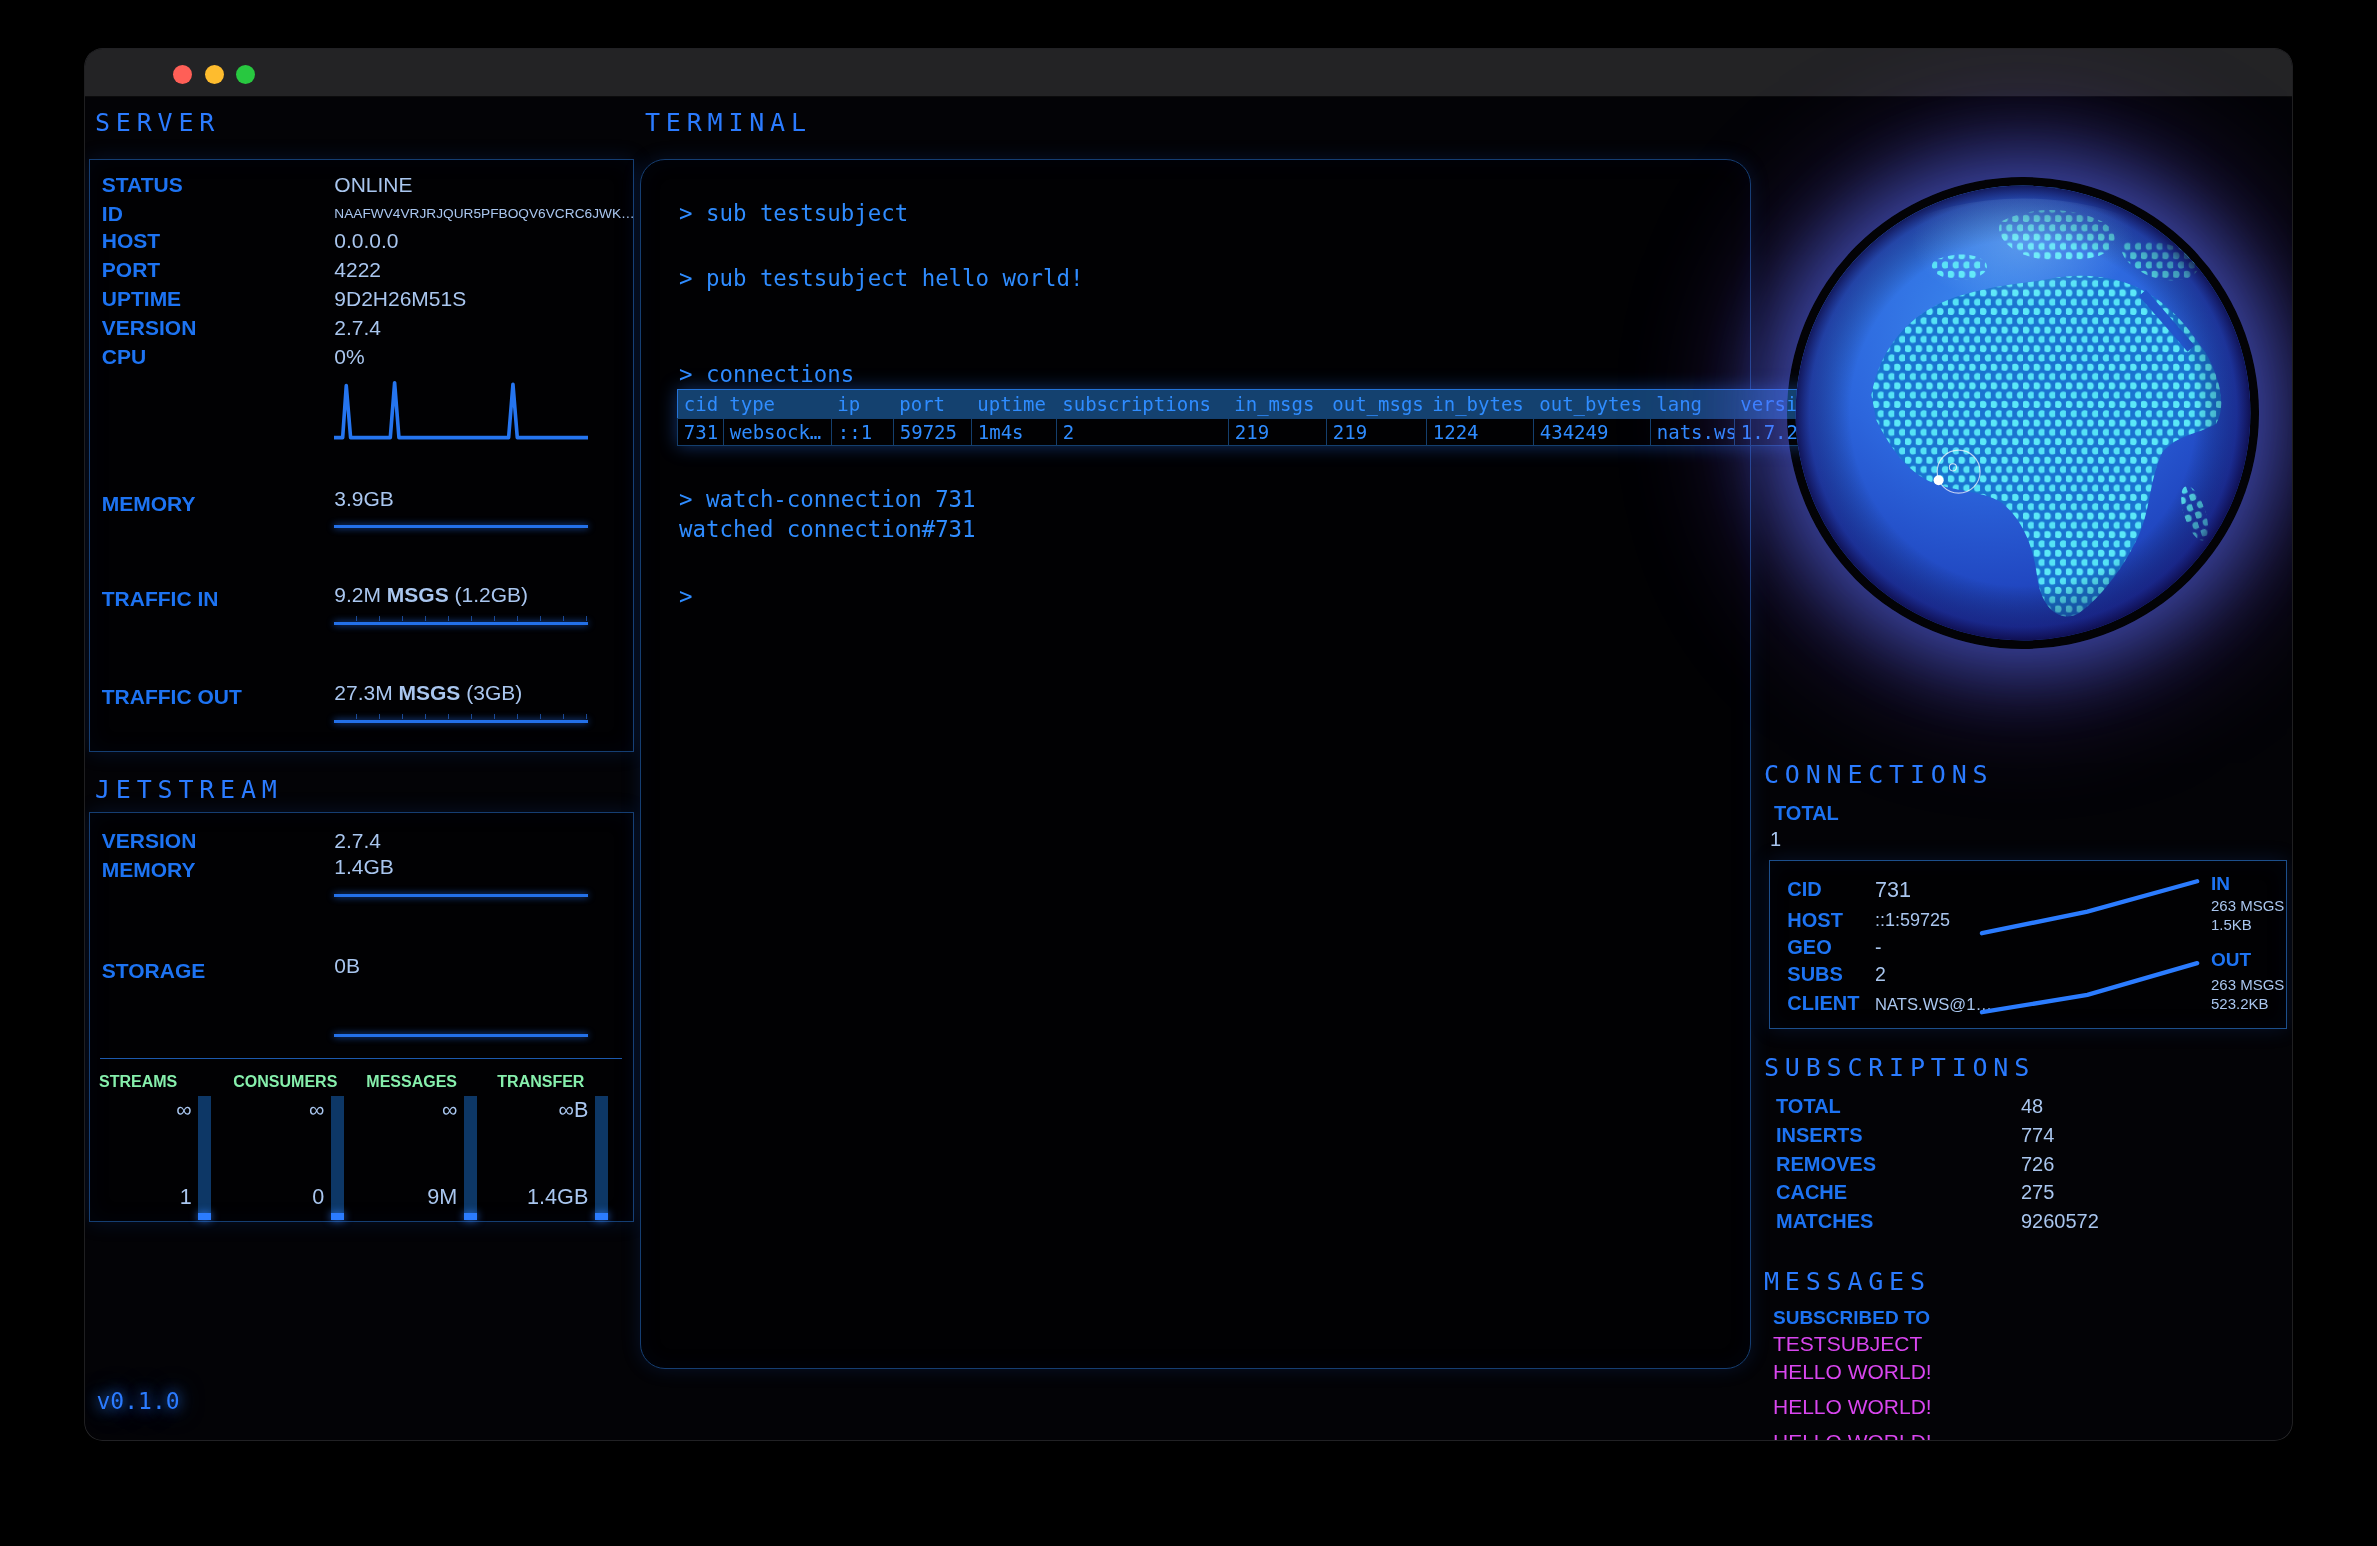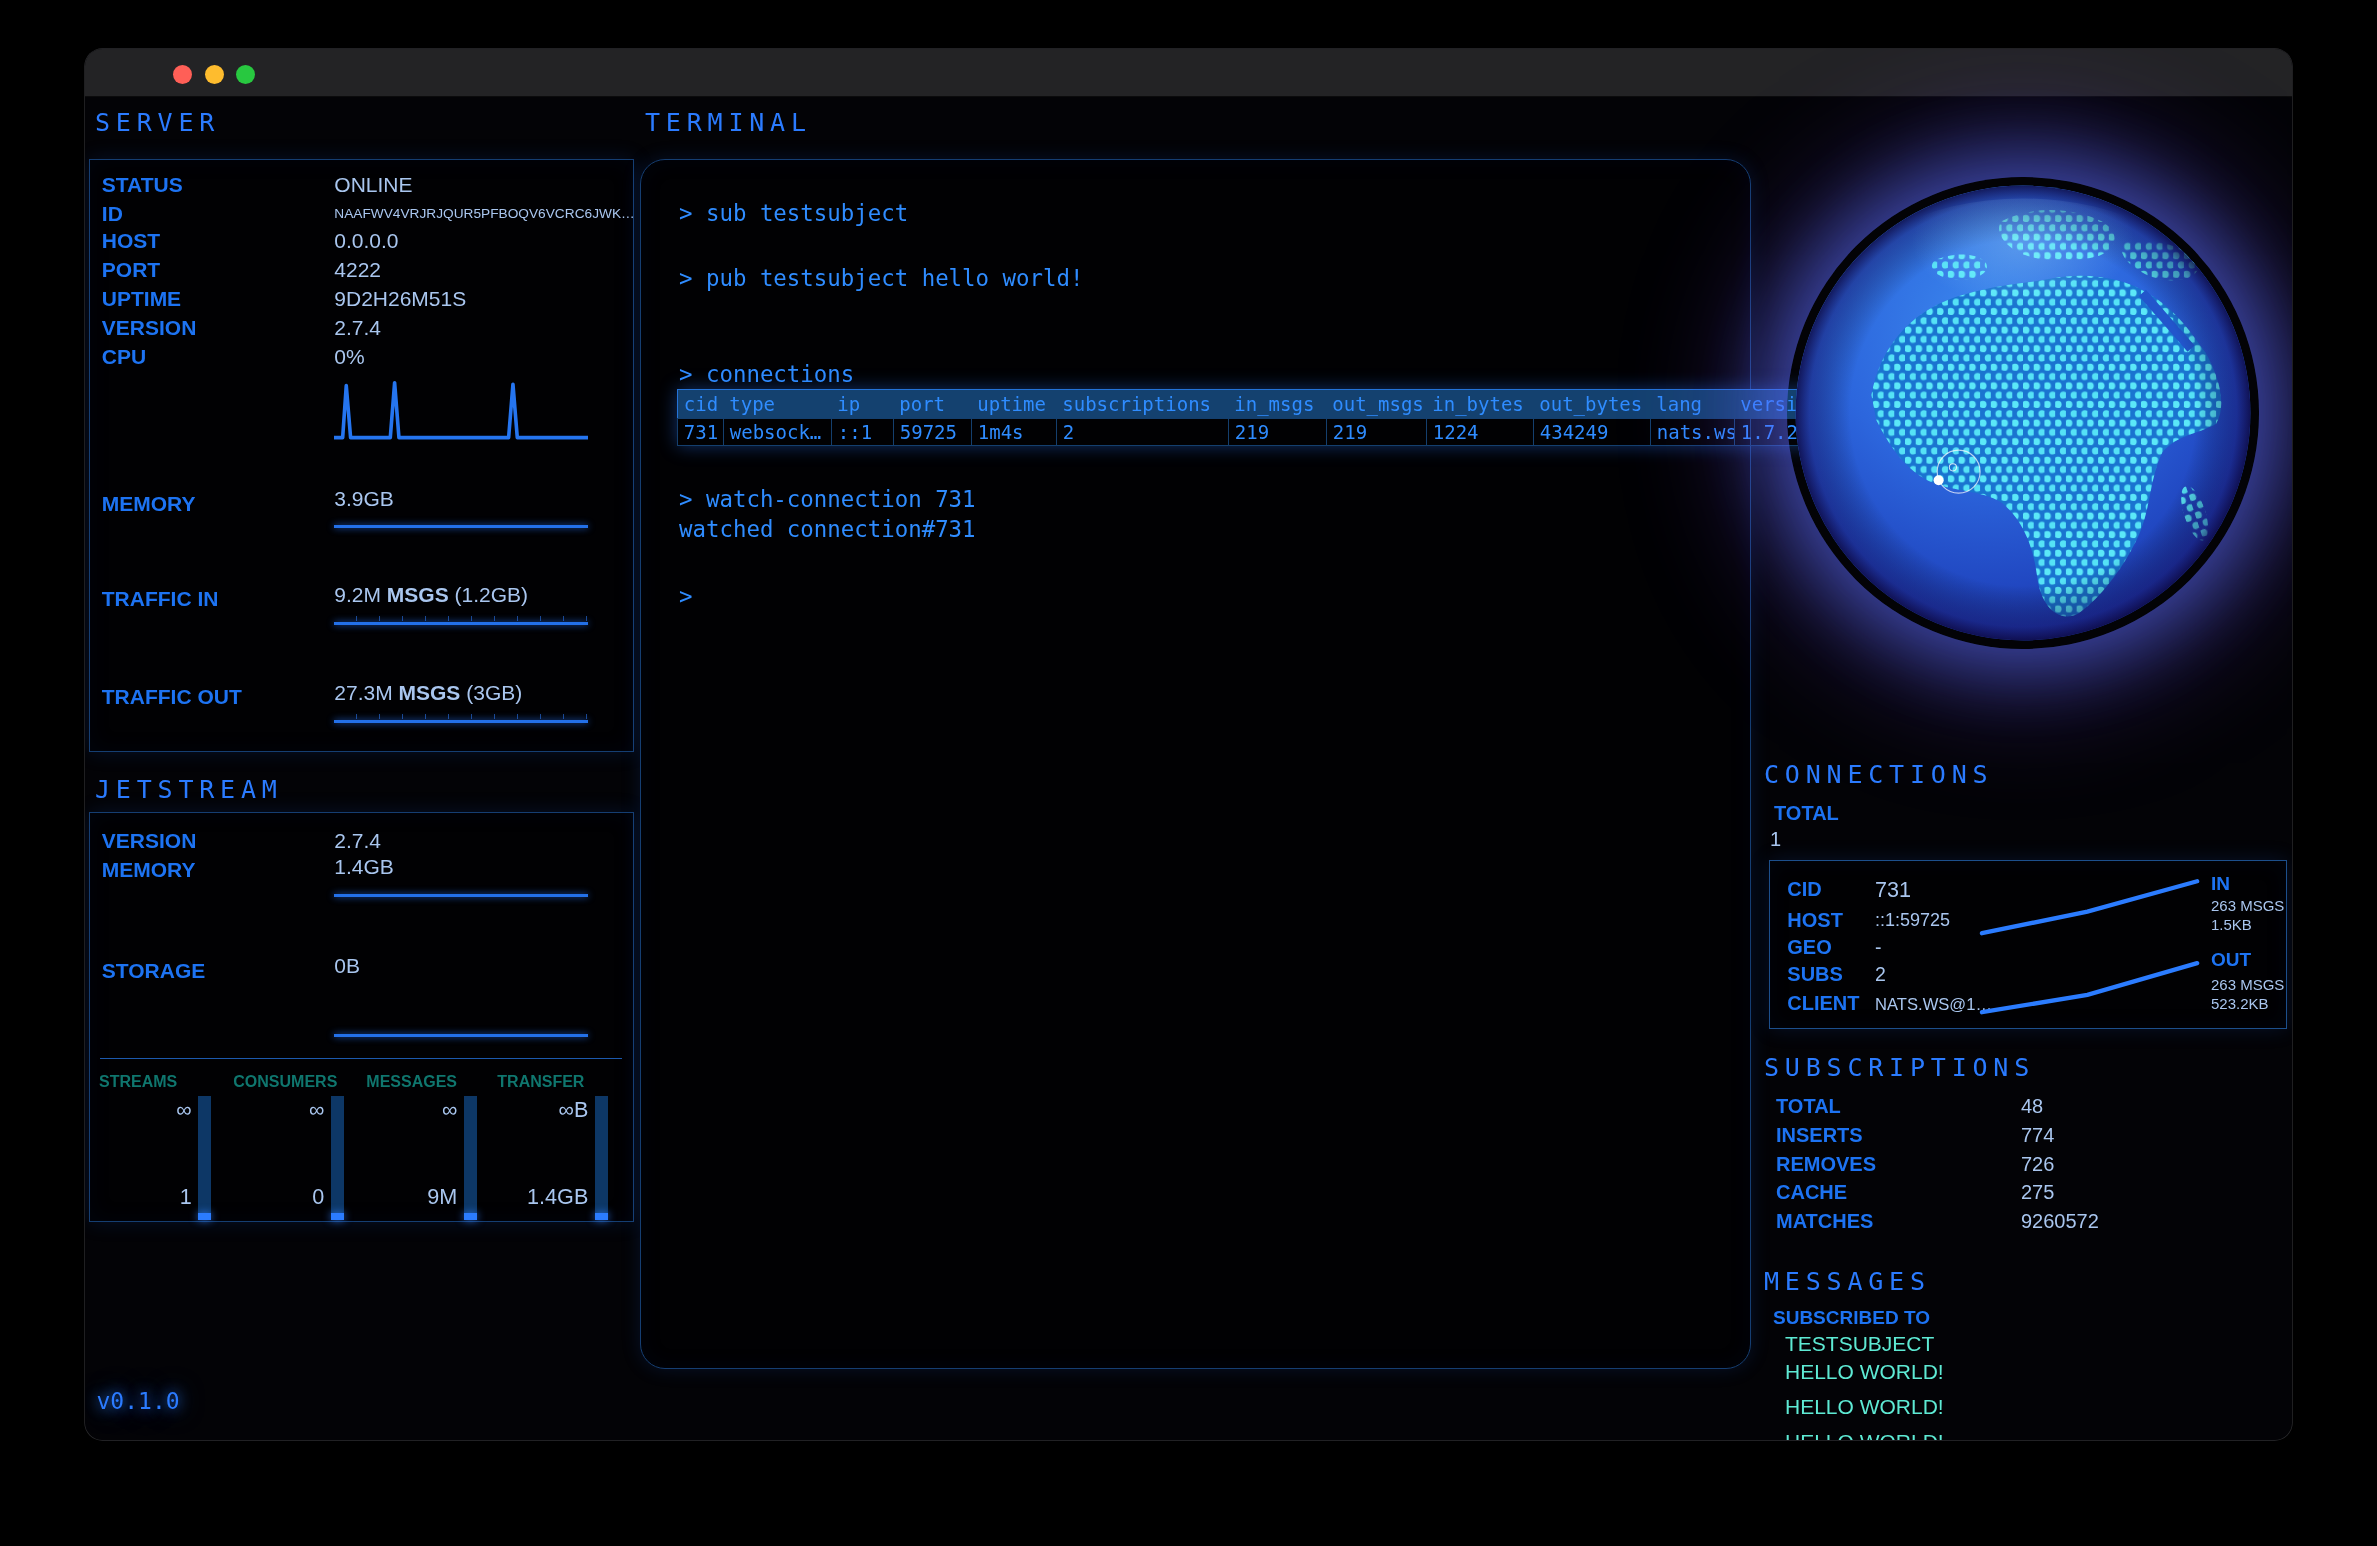--- a/index.html
+++ b/index.html
@@ -28,31 +28,31 @@
     color:#2f8cff; white-space:pre; }
   table.conn { position:absolute; border-collapse:collapse; table-layout:fixed;
     font-family:"DejaVu Sans Mono", monospace; font-size:19px; color:#2f8cff;
     border:1.4px solid #2473d8; box-shadow:0 0 17.3px rgba(40,110,230,.45); }
   table.conn th { background:#14416f; font-weight:normal; text-align:left; padding:2.9px 5.8px;
     white-space:nowrap; overflow:hidden; }
   table.conn td { border:0.7px solid #143f6e; padding:2.2px 5.8px; white-space:nowrap; overflow:hidden; }
   .gauge-bar { position:absolute; width:13px; background:#0d3766; }
   .gauge-fill { position:absolute; left:0; right:0; bottom:0; height:7.2px; background:#2b7cff;
     box-shadow:0 0 8.7px rgba(50,130,255,.9); }
-  .glabel { position:absolute; color:#0f766e; font-weight:bold; font-size:16px; }
+  .glabel { position:absolute; color:#86efac; font-weight:bold; font-size:16px; }
   .gval { position:absolute; color:#a9c6ef; font-size:21.6px; text-align:right; }
   .globe-wrap { position:absolute; border-radius:50%;
     box-shadow:0 0 123px 40px rgba(122,78,255,.34), 0 0 69px 20px rgba(66,132,255,.48); }
   .card-lbl { position:absolute; color:#1d73f2; font-weight:bold; font-size:20px; }
   .card-val { position:absolute; color:#a9c6ef; font-size:19.5px; }
   .mini-lbl { position:absolute; color:#1d73f2; font-weight:bold; font-size:19px; }
   .mini-val { position:absolute; color:#a9c6ef; font-size:15px; }
   .footer-ver { position:absolute; font-family:"DejaVu Sans Mono", monospace; font-size:23px;
     color:#2b7bff; text-shadow:0 0 13px rgba(50,130,255,.9), 0 0 26px rgba(50,130,255,.6); }
-  .msg { position:absolute; color:#5eead4; font-size:21px;margin-left:12px; }
+  .msg { position:absolute; color:#d946ef; font-size:21px; }
 </style>
 </head>
 <body>
 
 <div class="win">
 
   <div class="titlebar">
     <div class="tl" style="left:88px; background:#ff5f57;"></div>
     <div class="tl" style="left:120px; background:#febc2e;"></div>
     <div class="tl" style="left:151px; background:#28c840;"></div>

